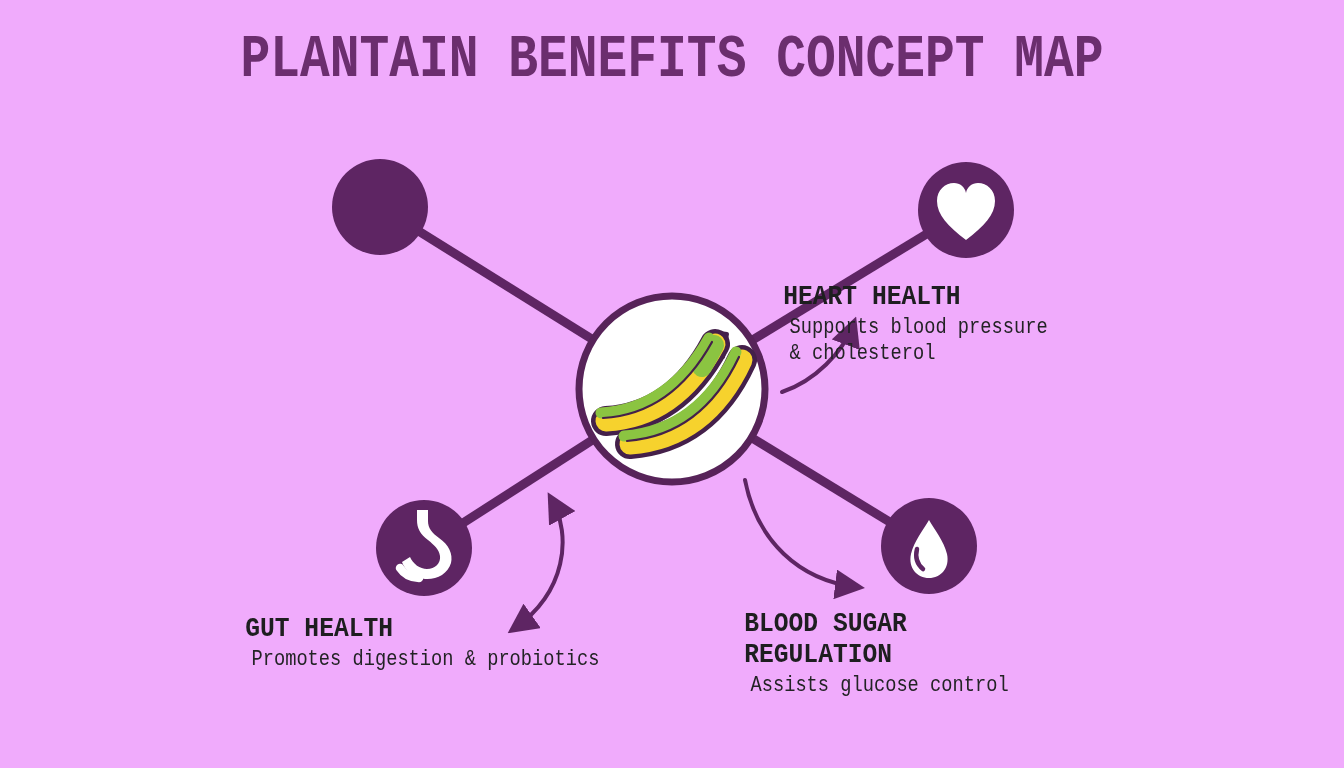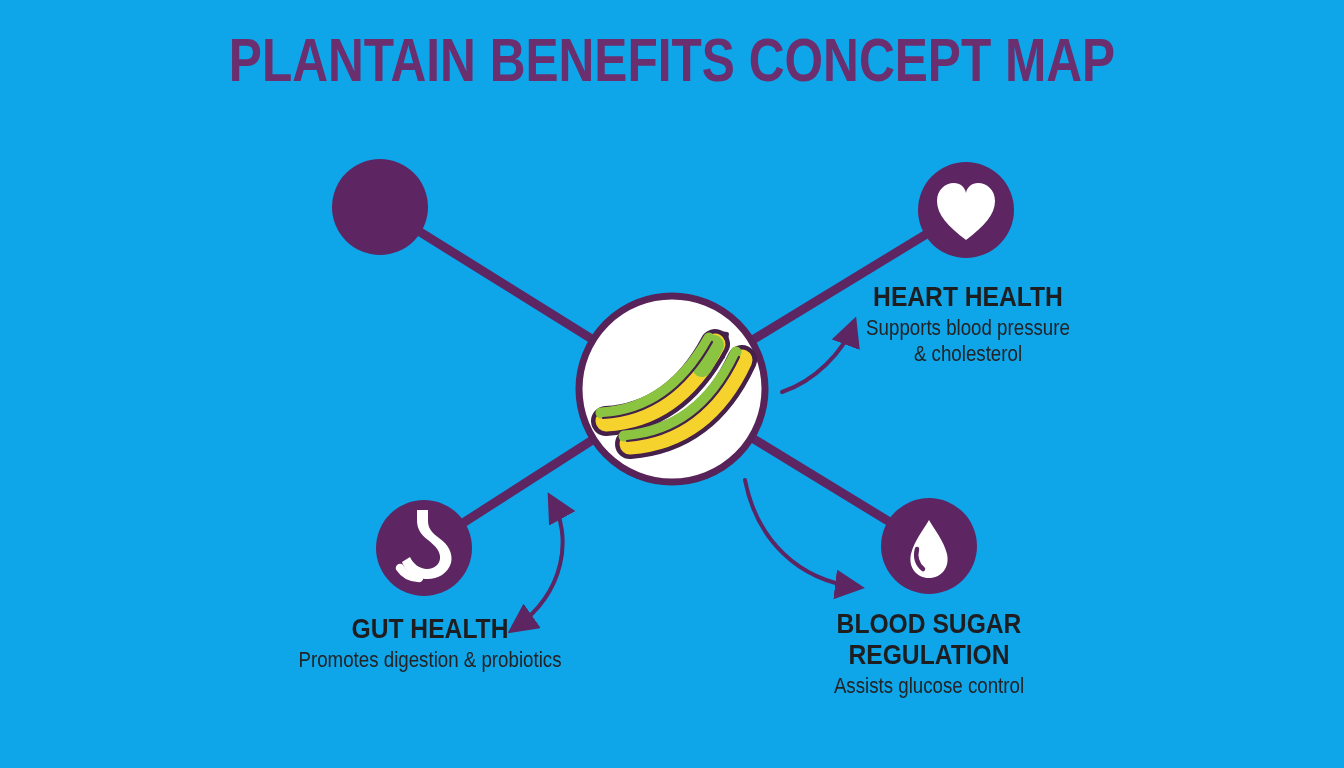--- a/index.html
+++ b/index.html
@@ -1,40 +1,40 @@
 <!DOCTYPE html>
 <html><head>
 <meta charset="utf-8">
 <style>
   html, body { margin: 0; padding: 0; }
   .canvas {
     position: relative;
     width: 1344px;
     height: 768px;
-    background: #0ea5e9;
+    background: #f0abfc;
     overflow: hidden;
-    font-family: Liberation Sans, sans-serif;
+    font-family: Liberation Mono, monospace;
   }
   .title {
     position: absolute;
     left: 0; right: 0; top: 24px;
     margin: 0;
     text-align: center;
     font-size: 62px;
     font-weight: bold;
     letter-spacing: 0px;
     color: #6B2E6E;
     transform: scaleX(0.80);
     white-space: nowrap;
   }
   .diagram-svg { position: absolute; left: 0; top: 0; }
   .label-block {
     position: absolute;
     width: 420px;
-    text-align: center;
+    text-align: left;
     color: #1E1E20;
   }
   .node-label {
     font-size: 28px;
     font-weight: bold;
     line-height: 31px;
     transform: scaleX(0.88);
     white-space: nowrap;
   }
   .node-desc {

